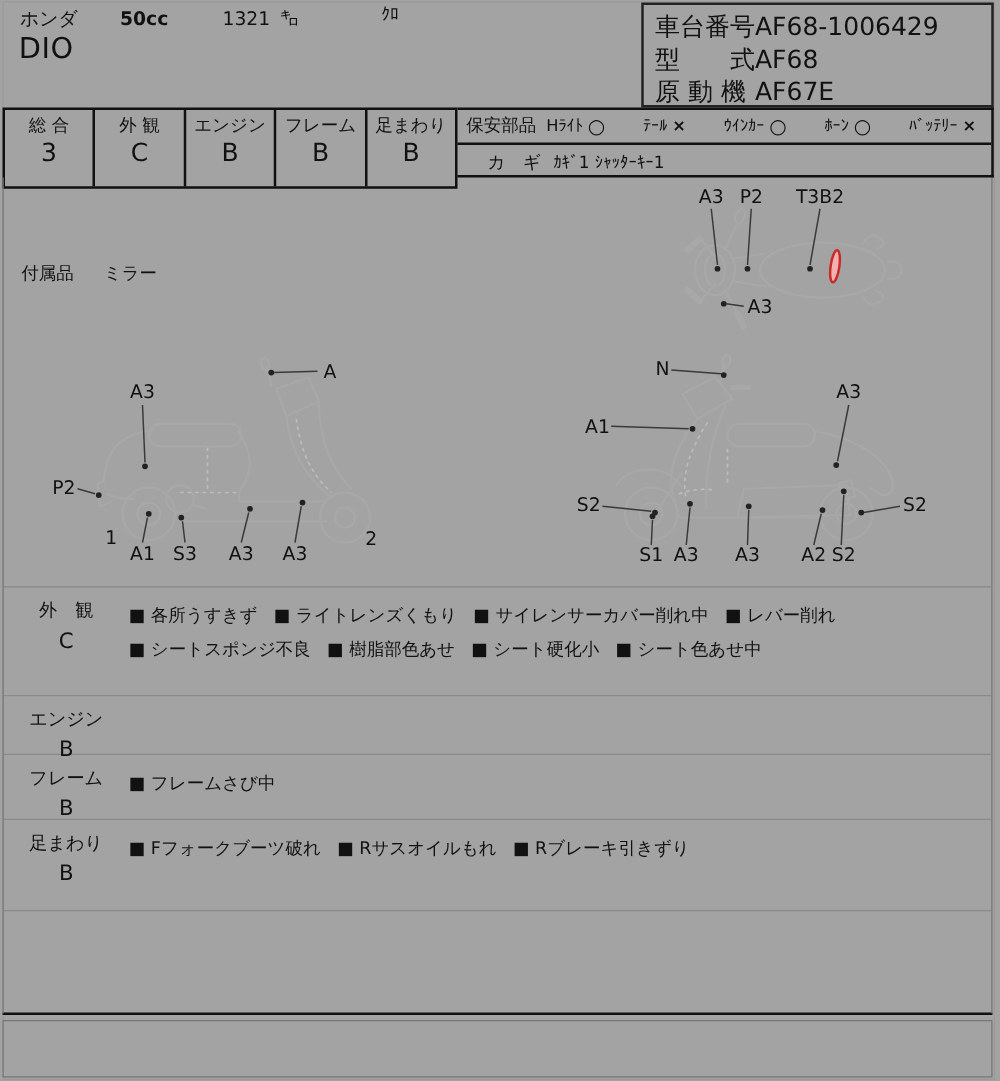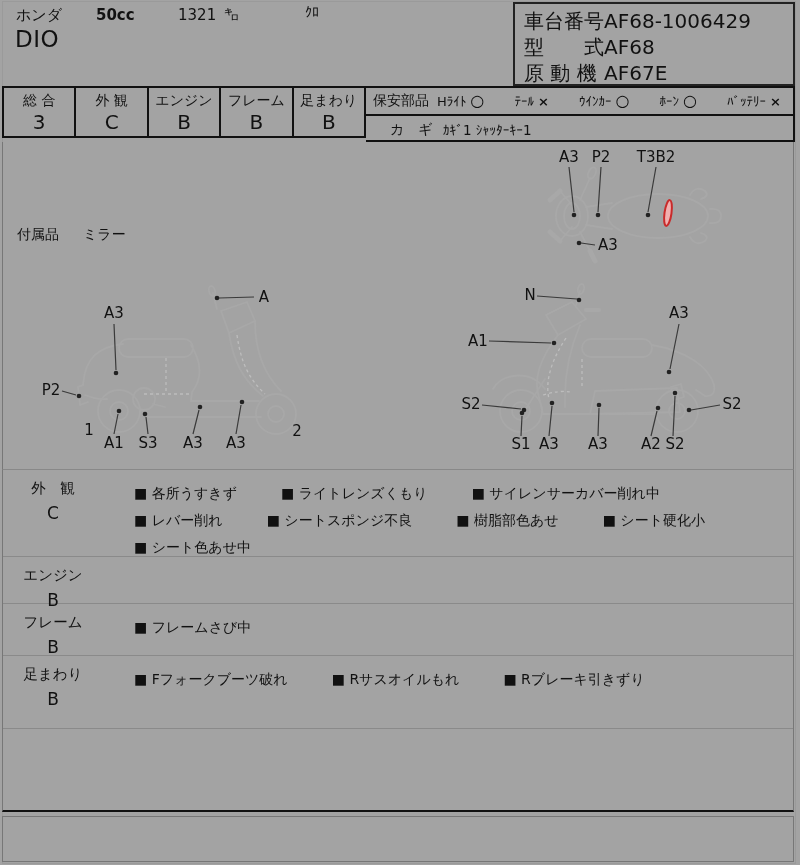--- a/index.html
+++ b/index.html
@@ -9,21 +9,21 @@
   .outer{left:2px;top:1px;width:792px;height:861px;border:1px solid #9a9a9a;pointer-events:none;}
 
   
   .hdr-small{font-size:15px;white-space:nowrap;}
   .model-name{font-size:23px;font-weight:500;letter-spacing:.5px;}
   .chassis-box{left:513px;top:2px;width:282px;height:84px;border:2px solid #222;box-sizing:border-box;padding:4px 0 0 9px;}
   .chassis-row{height:26px;line-height:26px;font-size:20px;white-space:nowrap;}
   .chassis-row .lab{display:inline-block;width:80px;}
 
   
-  .ratings{left:2px;top:86px;width:364px;height:52px;border:2px solid #111;box-sizing:border-box;display:flex;}
+  .ratings{left:2px;top:86px;width:364px;height:65px;border:2px solid #111;box-sizing:border-box;display:flex;}
   .rating-cell{flex:1;border-right:2px solid #111;display:flex;flex-direction:column;align-items:center;box-sizing:border-box;}
   .rating-cell:last-child{border-right:none;}
   .rating-cell .rl{font-size:14px;margin-top:4px;white-space:nowrap;}
   .rating-cell .rv{font-size:20px;margin-top:0px;}
   .safety-box{left:366px;top:86px;width:429px;height:56px;border:2px solid #111;border-left:none;box-sizing:border-box;}
   .safety-row1{height:26px;border-bottom:2px solid #111;display:flex;align-items:center;padding:0 12px 0 7px;box-sizing:content-box;}
   .safety-label{font-size:14px;white-space:nowrap;margin-right:8px;}
   .safety-items{flex:1;display:flex;justify-content:space-between;align-items:center;}
   .sitem{display:flex;align-items:center;white-space:nowrap;}
   .sitem .nm{font-size:13px;}
@@ -46,21 +46,21 @@
 
   
   .sections{left:2px;top:470px;width:792px;border-bottom:2px solid #111;box-sizing:border-box;border-left:1px solid #777;border-right:1px solid #777;}
   .sec-row{display:flex;border-top:1px solid #8a8a8a;box-sizing:border-box;}
   .sec-row:first-child{border-top:none;}
   .sec-label-col{width:100px;box-sizing:border-box;padding:9px 0 0 17px;}
   .sec-label-inner{width:66px;text-align:center;}
   .sec-label{font-size:14.5px;white-space:nowrap;}
   .sec-grade{font-size:17px;margin-top:5px;}
   .sec-content{flex:1;padding:10px 10px 0 0;line-height:27px;font-size:14px;}
-  .defect-item{white-space:nowrap;margin-right:13px;margin-left:31px;}
+  .defect-item{white-space:nowrap;margin-right:13px;}
 
   .empty-box{left:2px;top:816px;width:792px;height:46px;border:1px solid #777;box-sizing:border-box;}
 </style>
 </head>
 <body>
 
 <div class="sheet">
   <div class="abs outer"></div>
 
   <div class="abs hdr-small" style="left:16px;top:6px;">ホンダ</div>
@@ -132,21 +132,21 @@
       </span>
     </div>
     <div class="safety-row2">
       <span class="key-label">カ　ギ</span>
       <span class="key-value">ｶｷﾞ1 ｼｬｯﾀｰｷｰ1</span>
     </div>
   </div>
 
   <div class="abs diagram">
 
-    <div class="abs accessories" style="left:14px;top:84px;">
+    <div class="abs accessories" style="left:14px;top:68px;">
       <span>付属品</span><span class="av">ミラー</span>
     </div>
 
     <svg class="abs" style="left:531px;top:6px;" width="240" height="120" viewBox="0 0 240 120">
       <g>
         <path class="sline" style="stroke-width:5" d="M 16,52 L 26,43 M 16,84 L 26,93"></path>
         <path class="sline" d="M 26,43 L 38,57 M 26,93 L 38,79"></path>
         <ellipse class="sline" cx="38" cy="68" rx="16" ry="20"></ellipse>
         <ellipse class="sline" cx="38" cy="68" rx="8" ry="13"></ellipse>
         <path class="sline" d="M 46,52 L 56,30"></path>

